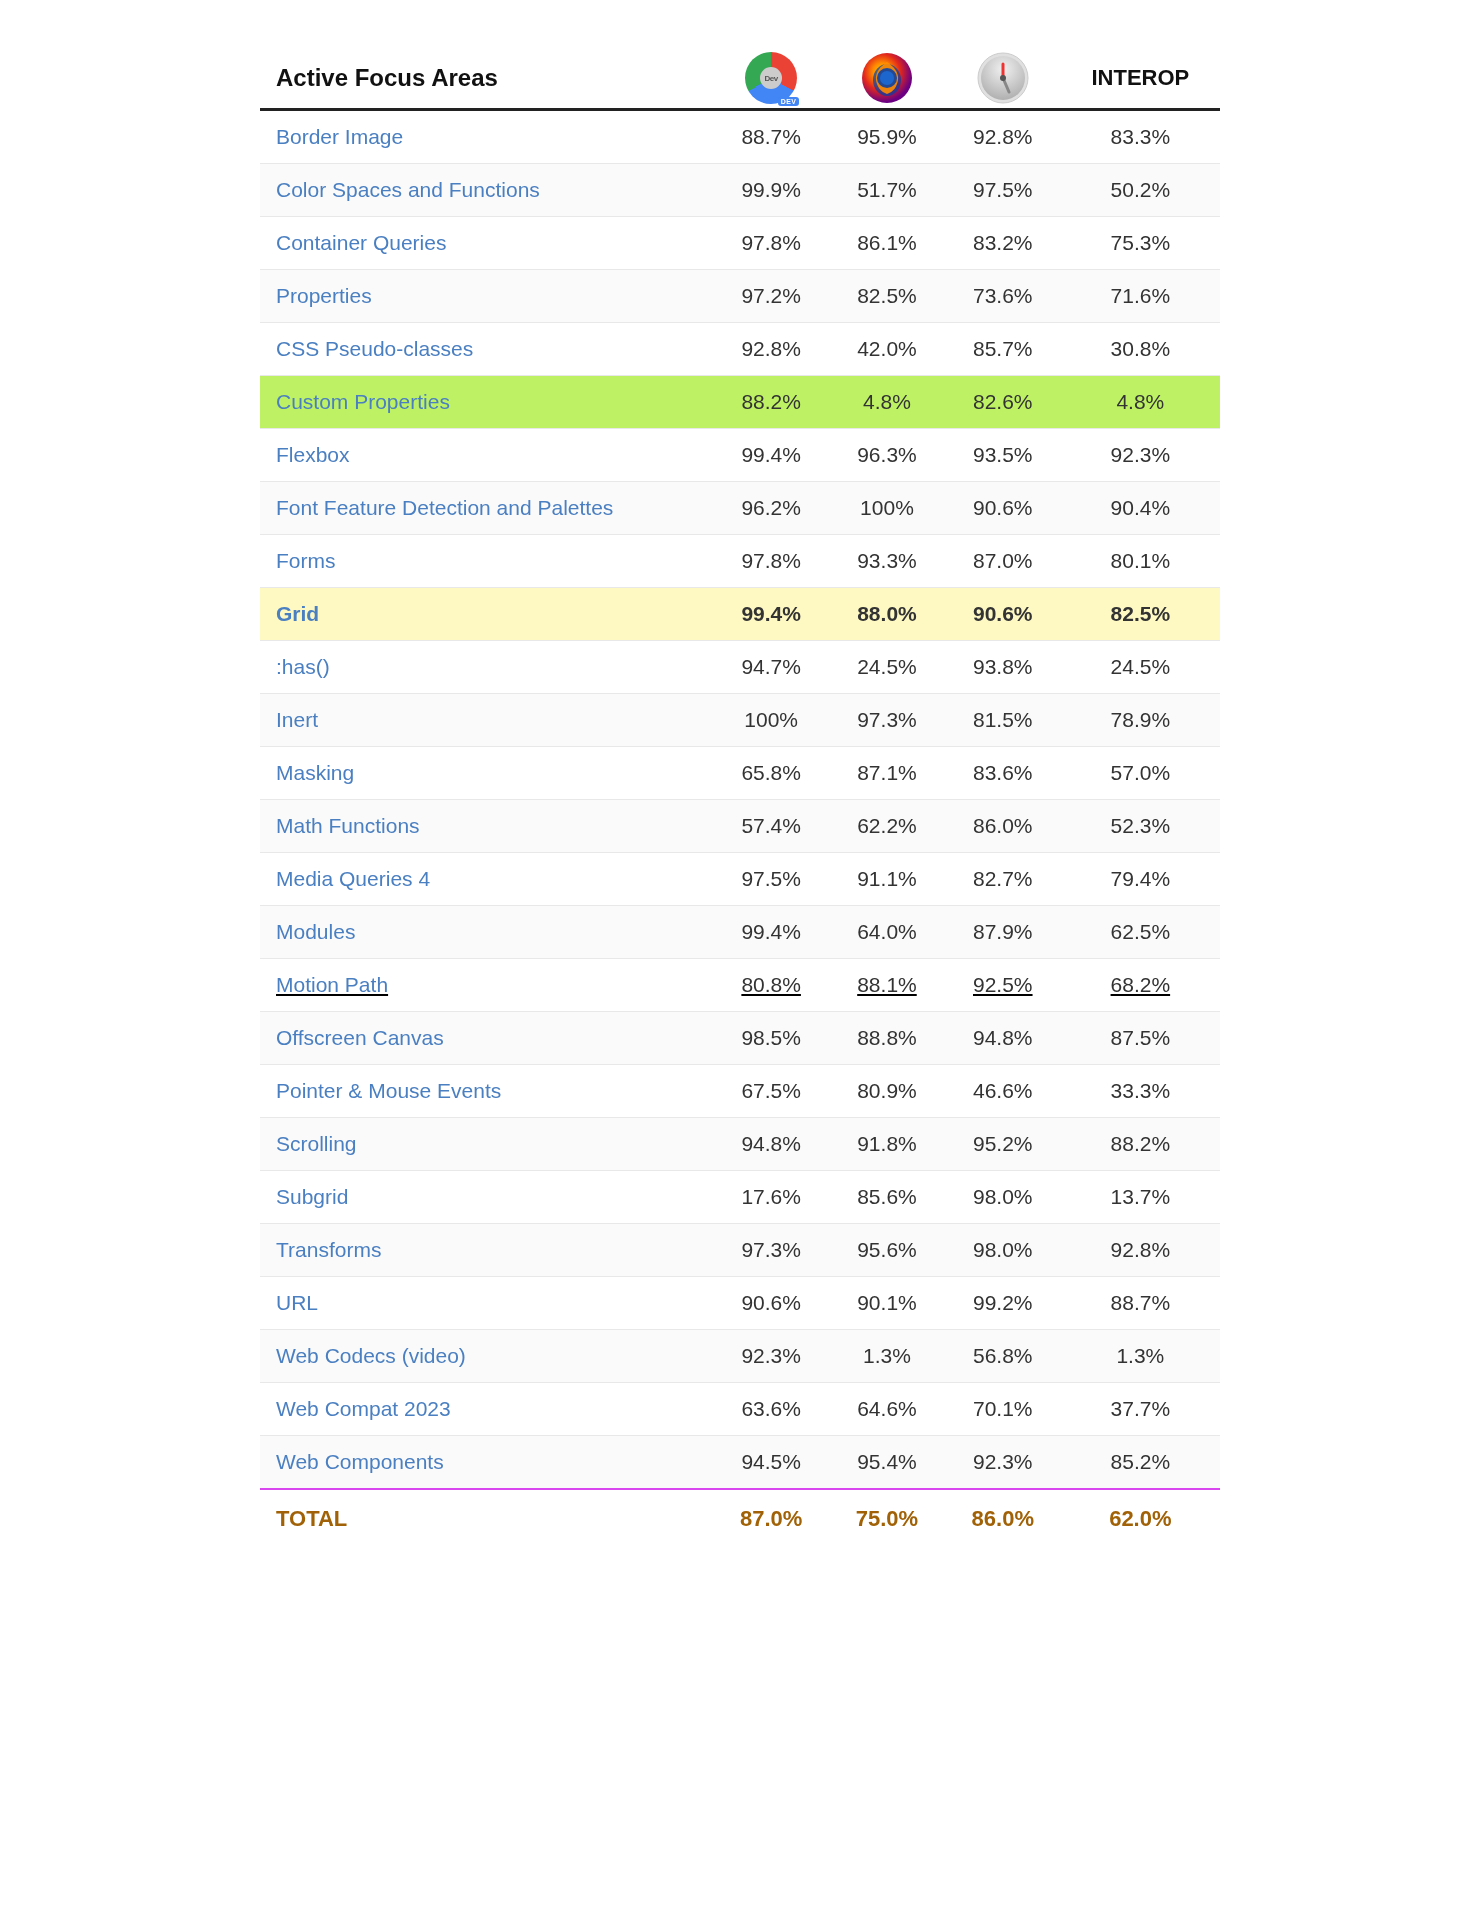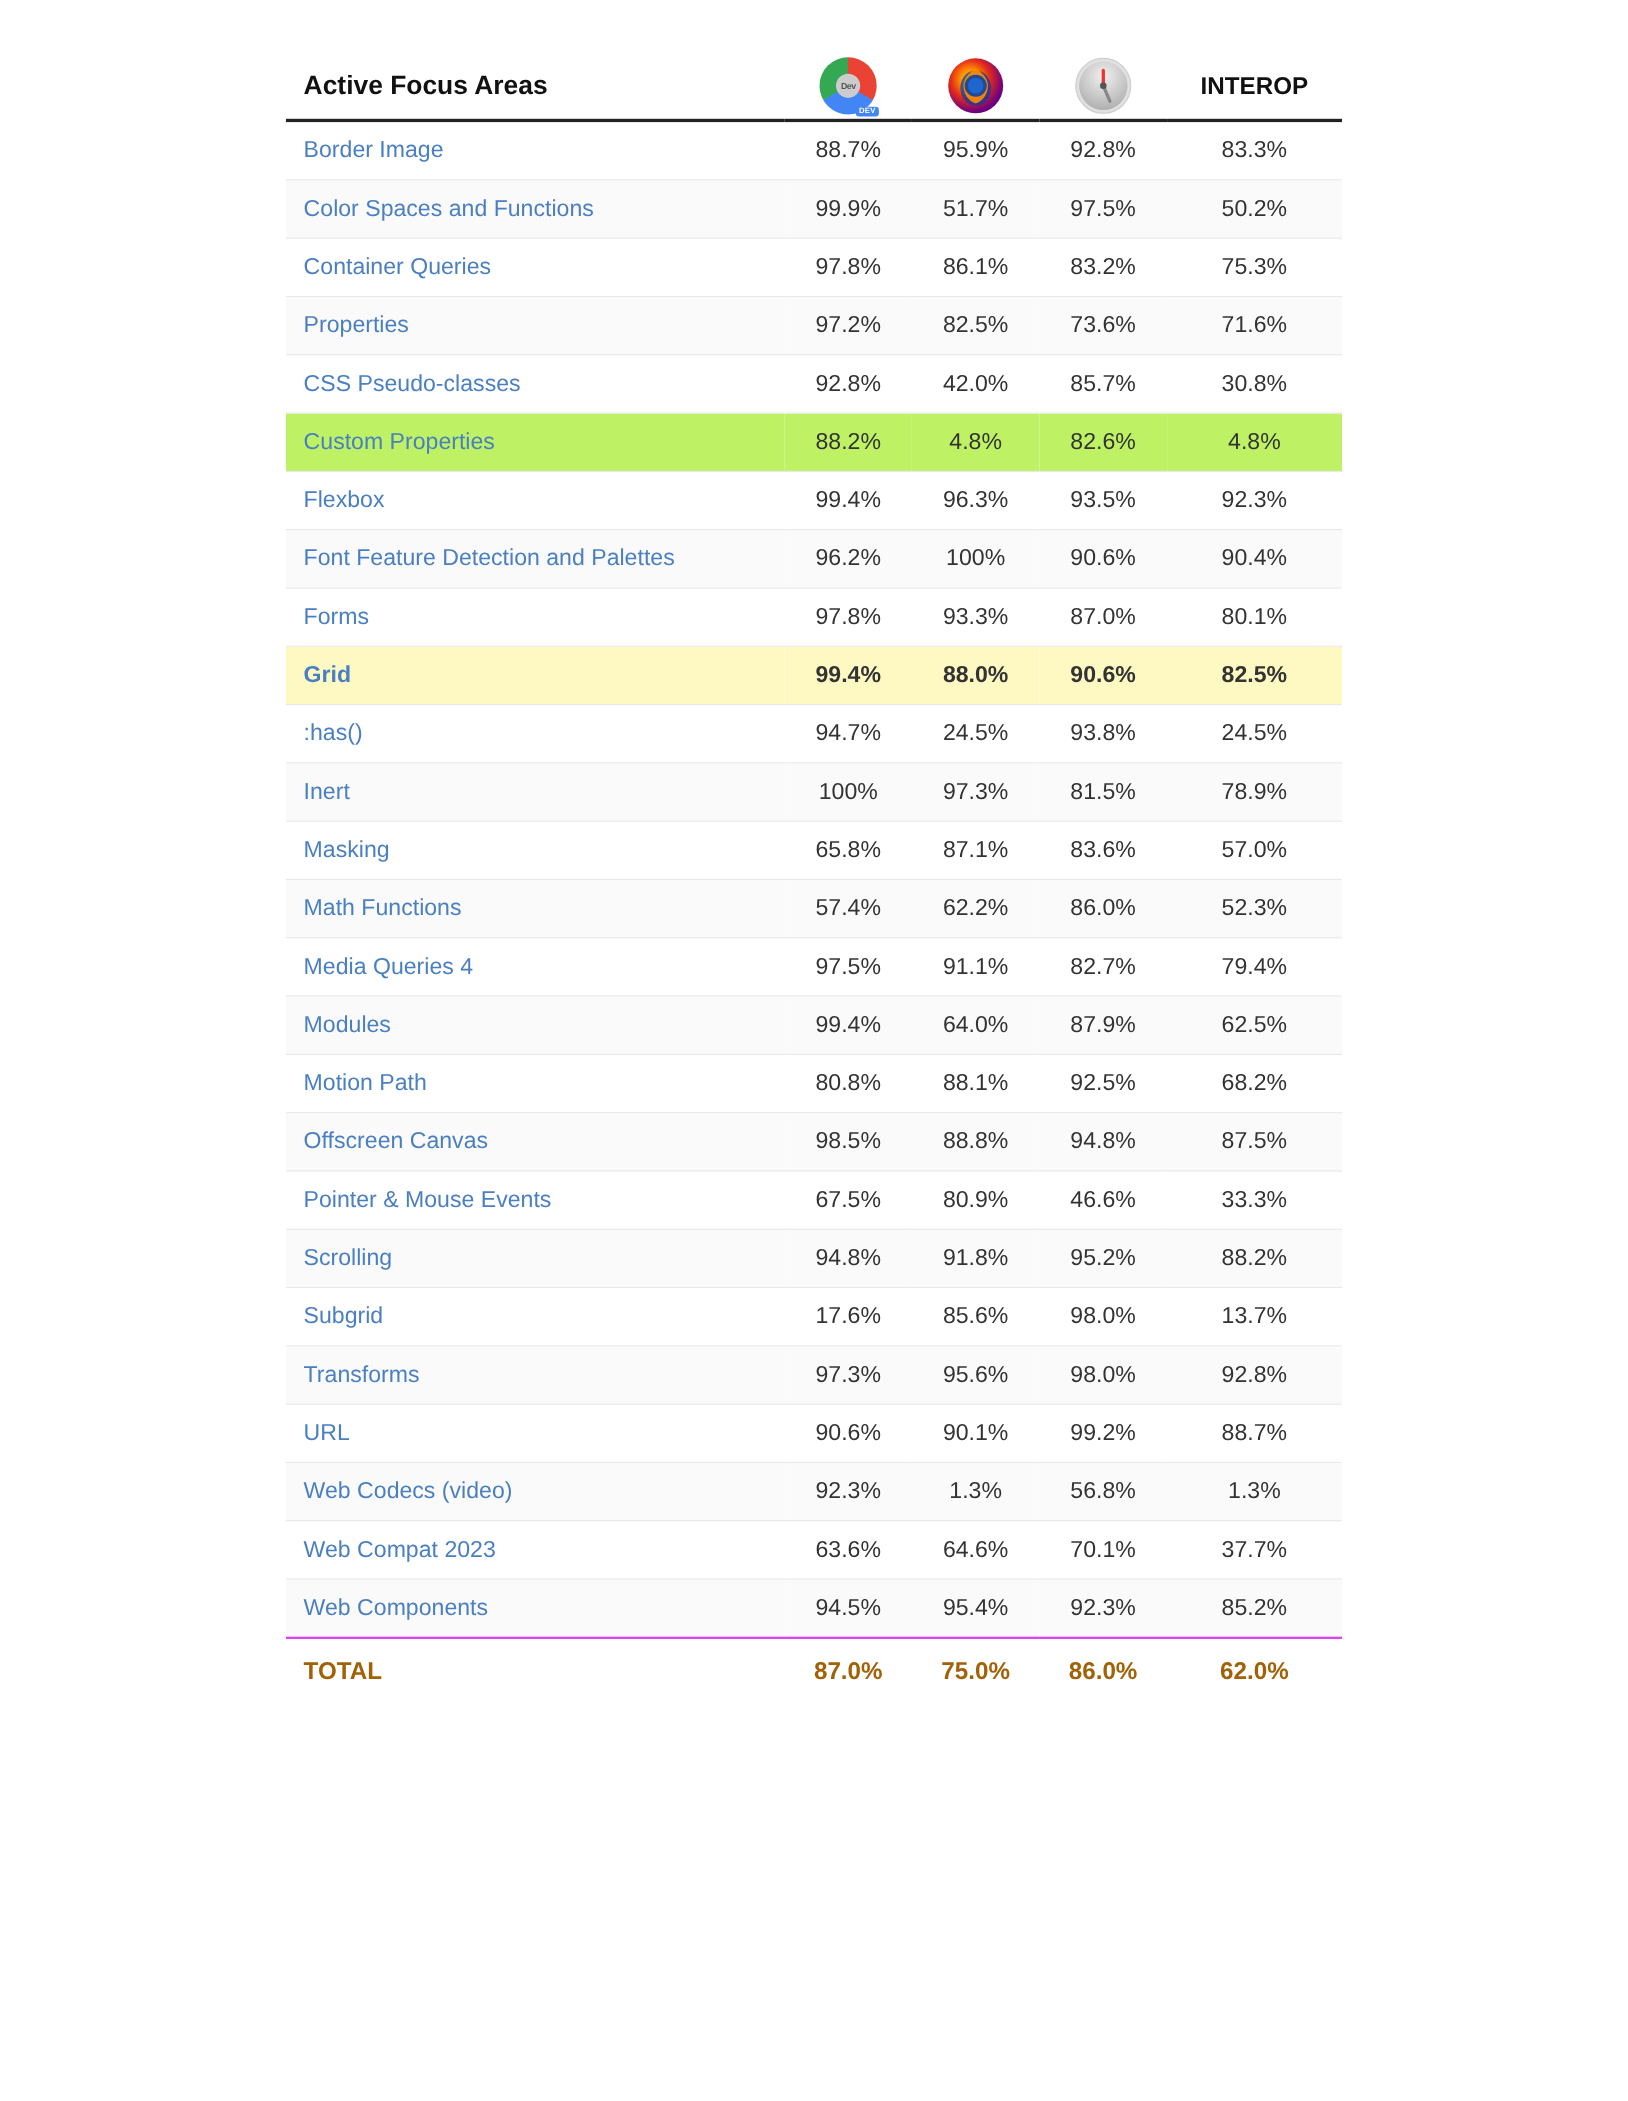--- a/index.html
+++ b/index.html
@@ -281,21 +281,21 @@
           <td>82.7%</td>
           <td>79.4%</td>
         </tr>
         <tr style="background: rgb(250, 250, 250);">
           <td class="area-name">Modules</td>
           <td>99.4%</td>
           <td>64.0%</td>
           <td>87.9%</td>
           <td>62.5%</td>
         </tr>
-        <tr style="background: rgb(255, 255, 255);">
+        <tr style="background: rgb(255, 255, 255); text-decoration: underline;">
           <td class="area-name">Motion Path</td>
           <td>80.8%</td>
           <td>88.1%</td>
           <td>92.5%</td>
           <td>68.2%</td>
         </tr>
         <tr style="background: rgb(250, 250, 250);">
           <td class="area-name">Offscreen Canvas</td>
           <td>98.5%</td>
           <td>88.8%</td>

